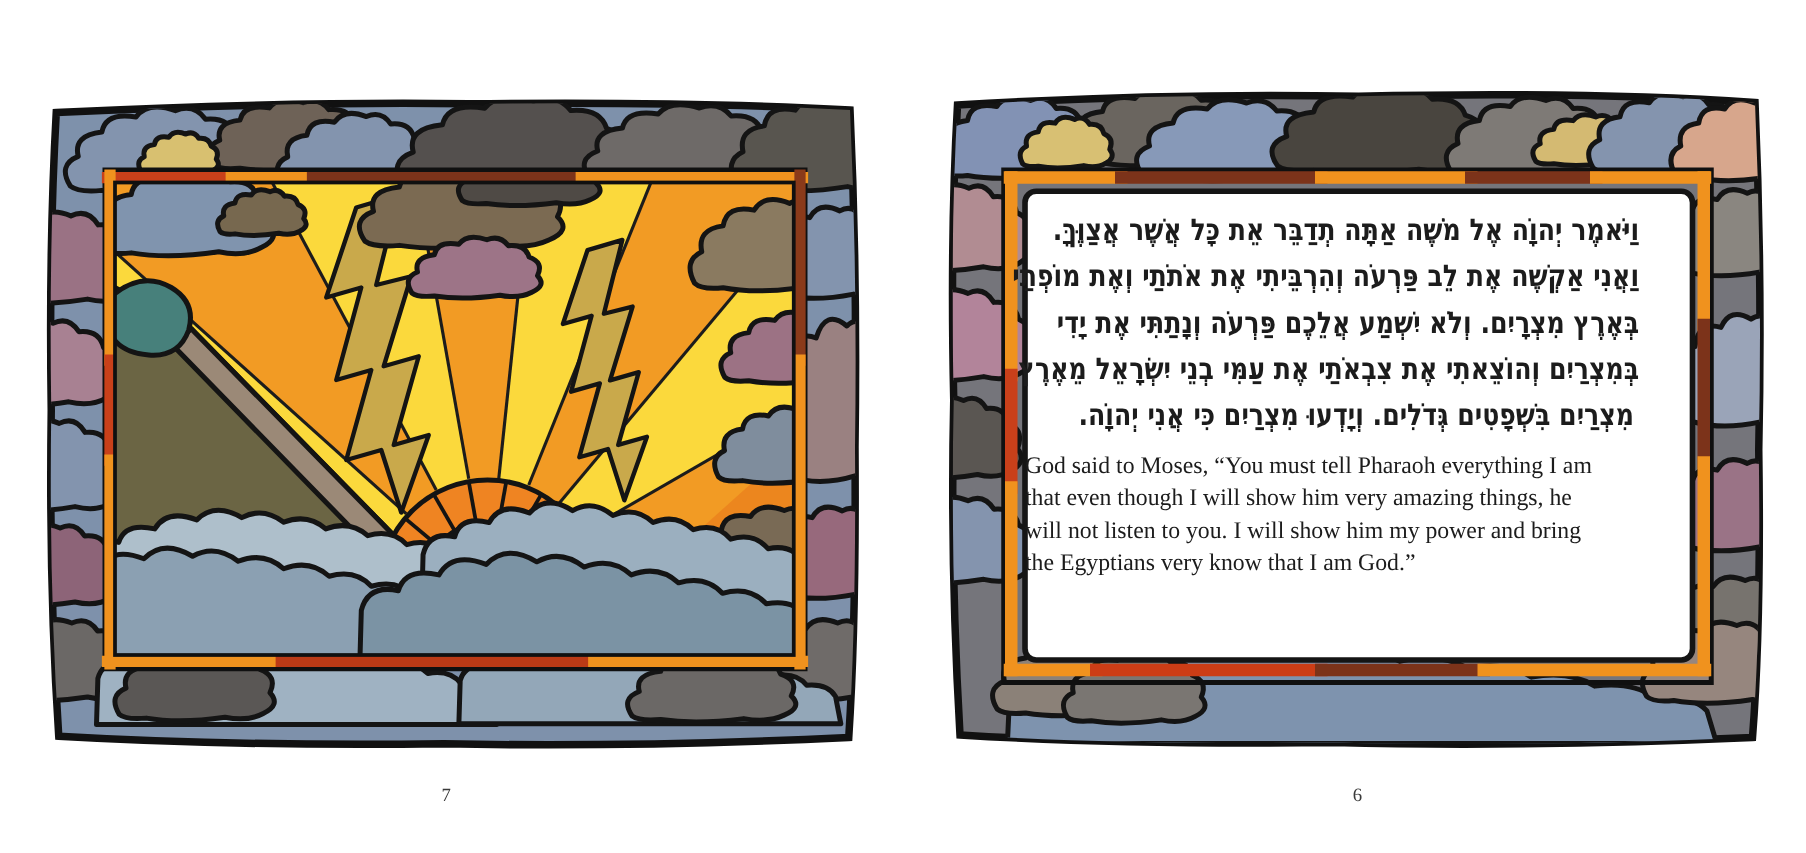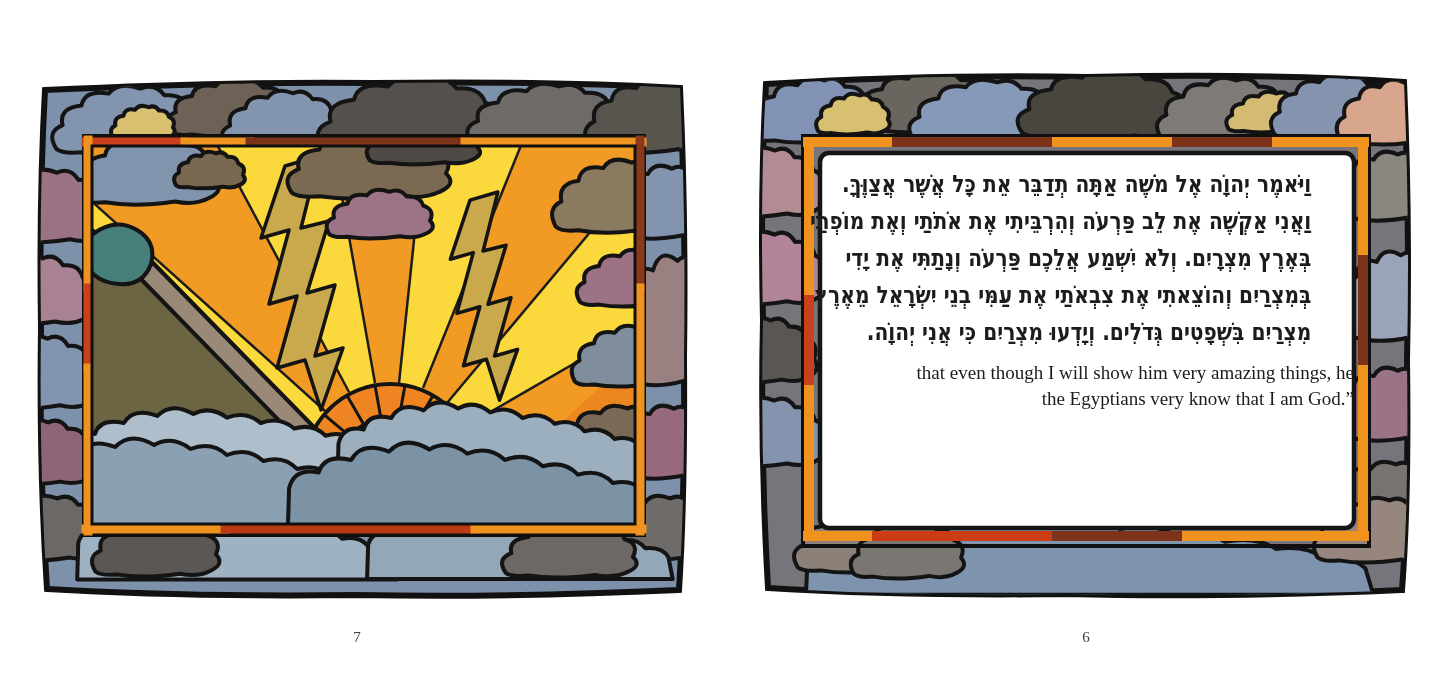--- a/index.html
+++ b/index.html
@@ -6,21 +6,21 @@
   .spread{position:relative;width:1445px;height:682px;background:#ffffff;overflow:hidden;
           font-family:"Liberation Serif", serif;}
   figure{margin:0;padding:0;position:absolute;}
   #left-page{left:35px;top:78px;width:653px;height:522px;}
   #right-page{left:757px;top:70px;width:655px;height:530px;}
   svg{display:block;}
   use.cl{stroke:#141414;stroke-width:4;stroke-linejoin:round;stroke-linecap:round;}
   .frameln{stroke-linecap:square;}
   
   #text-panel{position:absolute;left:820px;top:153px;width:534px;height:375px;
-              box-sizing:border-box;padding-top:13px;text-align:right;color:#1c1c1c;}
+              box-sizing:border-box;padding-top:13px;text-align:left;color:#1c1c1c;}
   .hebrew{direction:rtl;font-family:"DejaVu Sans", sans-serif;font-weight:bold;
           font-size:24px;line-height:37px;white-space:nowrap;}
   .hebrew .hline{transform:scaleX(.84);transform-origin:50% 50%;}
   .english{margin-top:9px;font-family:"Liberation Serif", serif;font-size:19px;
            line-height:26px;white-space:nowrap;}
   .pagenum{position:absolute;width:30px;text-align:center;top:629px;
            font-family:"Liberation Serif", serif;font-size:15px;color:#3a3a3a;}
   #pagenum-left{left:342px;}
   #pagenum-right{left:1071px;}
 </style>
@@ -226,20 +226,22 @@
 
   <div id="text-panel">
     <div class="hebrew">
       <div class="hline">וַיֹּאמֶר יְהוָֹה אֶל מֹשֶׁה אַתָּה תְדַבֵּר אֵת כָּל אֲשֶׁר אֲצַוֶּךָּ.</div>
       <div class="hline">וַאֲנִי אַקְשֶׁה אֶת לֵב פַּרְעֹה וְהִרְבֵּיתִי אֶת אֹתֹתַי וְאֶת מוֹפְתַי</div>
       <div class="hline">בְּאֶרֶץ מִצְרָיִם. וְלֹא יִשְׁמַע אֲלֵכֶם פַּרְעֹה וְנָתַתִּי אֶת יָדִי</div>
       <div class="hline">בְּמִצְרַיִם וְהוֹצֵאתִי אֶת צִבְאֹתַי אֶת עַמִּי בְנֵי יִשְׂרָאֵל מֵאֶרֶץ</div>
       <div class="hline">מִצְרַיִם בִּשְׁפָטִים גְּדֹלִים. וְיָדְעוּ מִצְרַיִם כִּי אֲנִי יְהוָֹה.</div>
     </div>
     <div class="english">
+      <div>God said to Moses, “You must tell Pharaoh everything I am</div>
       <div>that even though I will show him very amazing things, he</div>
+      <div>will not listen to you. I will show him my power and bring</div>
       <div>the Egyptians very know that I am God.”</div>
     </div>
   </div>
 
   <div class="pagenum" id="pagenum-left">7</div>
   <div class="pagenum" id="pagenum-right">6</div>
 </div>
 
 </body></html>

